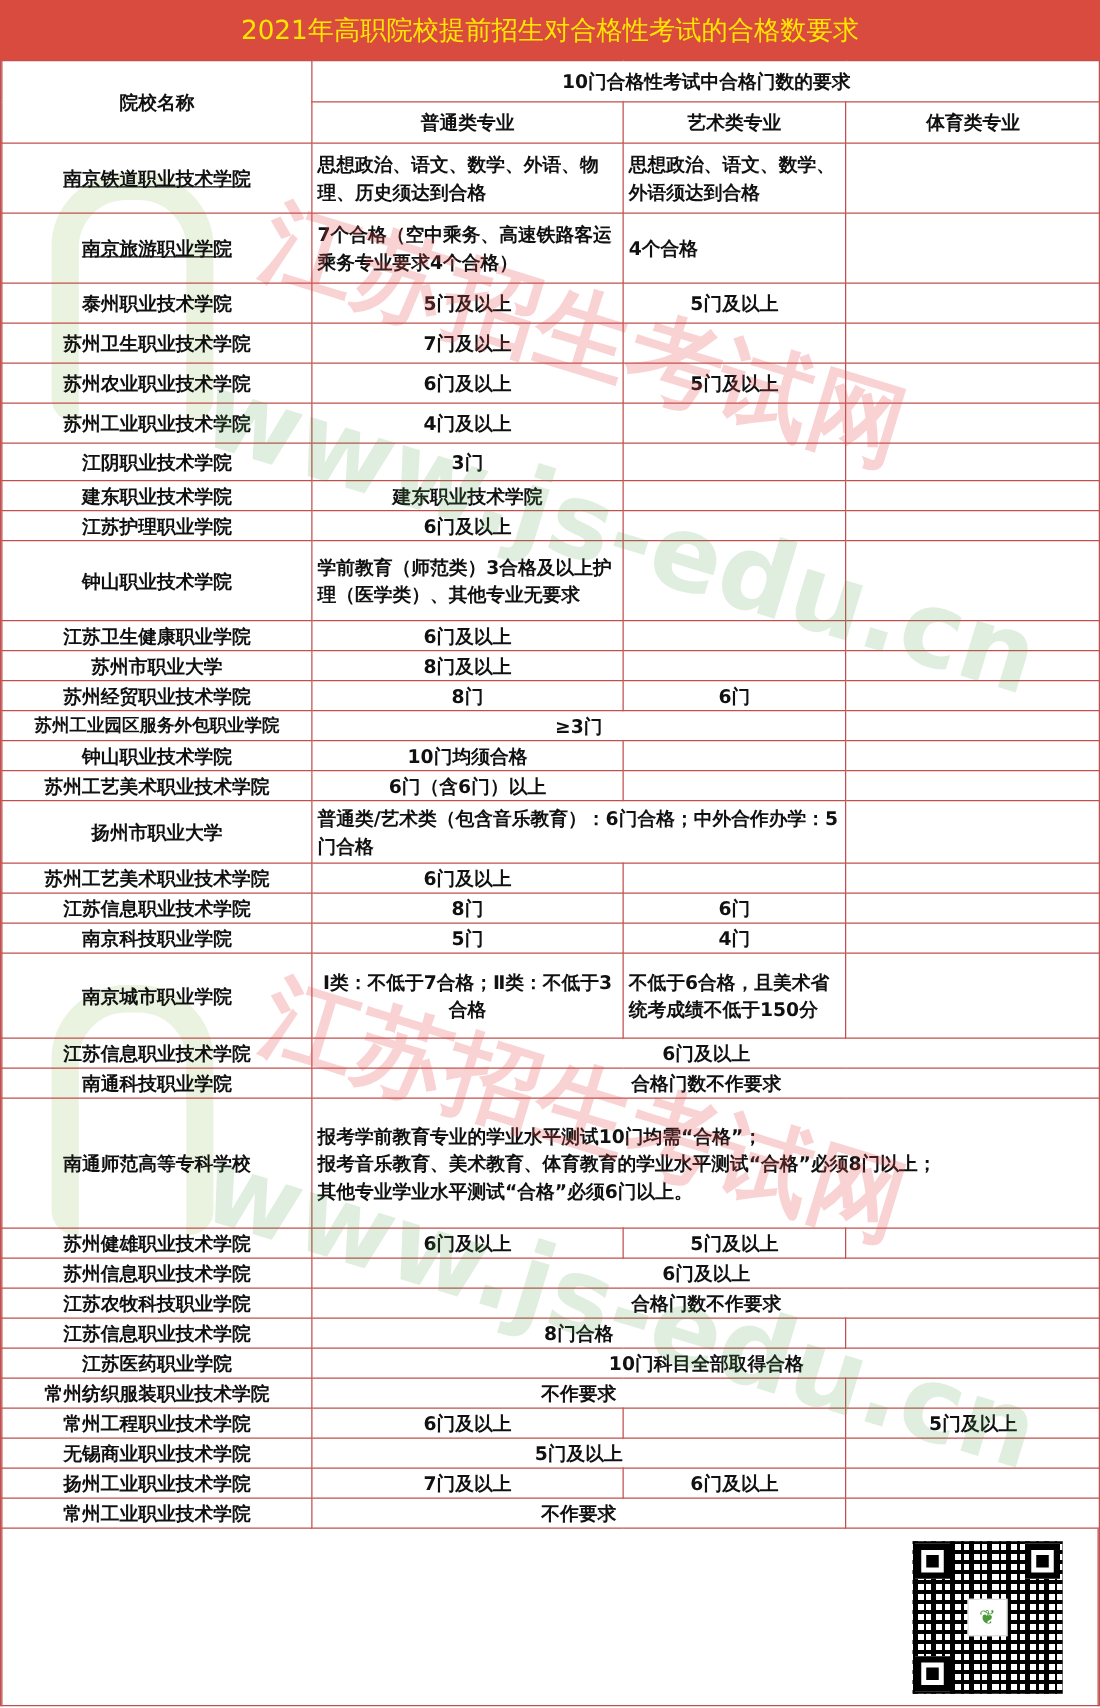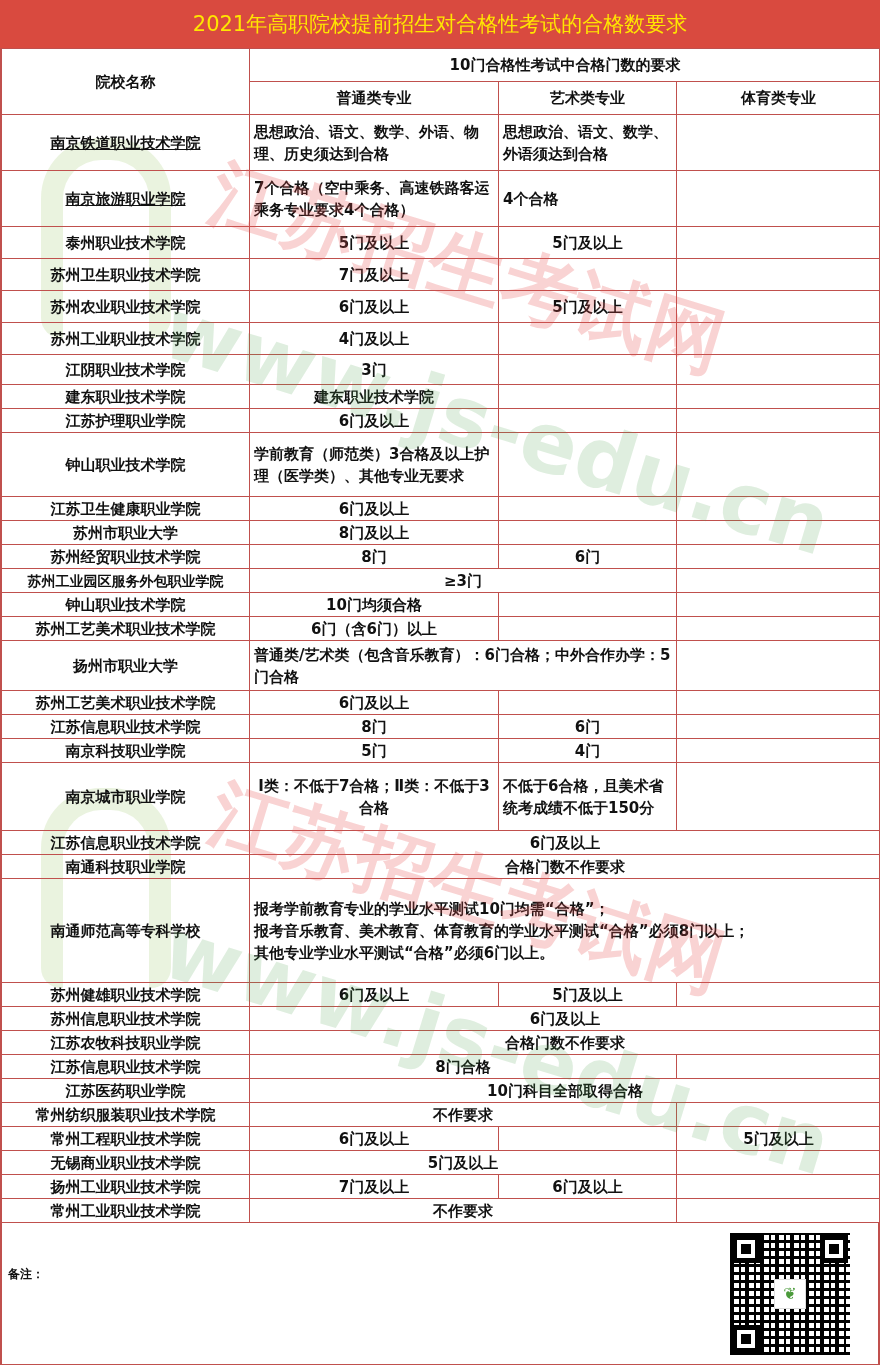--- a/index.html
+++ b/index.html
@@ -255,21 +255,20 @@
       </tr>
       <tr style="height:24px">
         <td>常州工业职业技术学院</td>
         <td colspan="2">不作要求</td>
         <td></td>
       </tr>
     </tbody>
   </table>
 
   <div class="notes">
-    <div>备注：</div>
     <div class="qr">
       <div class="finder" style="left:2px; top:2px;"></div>
       <div class="finder" style="right:2px; top:2px;"></div>
       <div class="finder" style="left:2px; bottom:2px;"></div>
       <div class="center-logo">❦</div>
     </div>
   </div>
 </div>
 
 </body></html>

